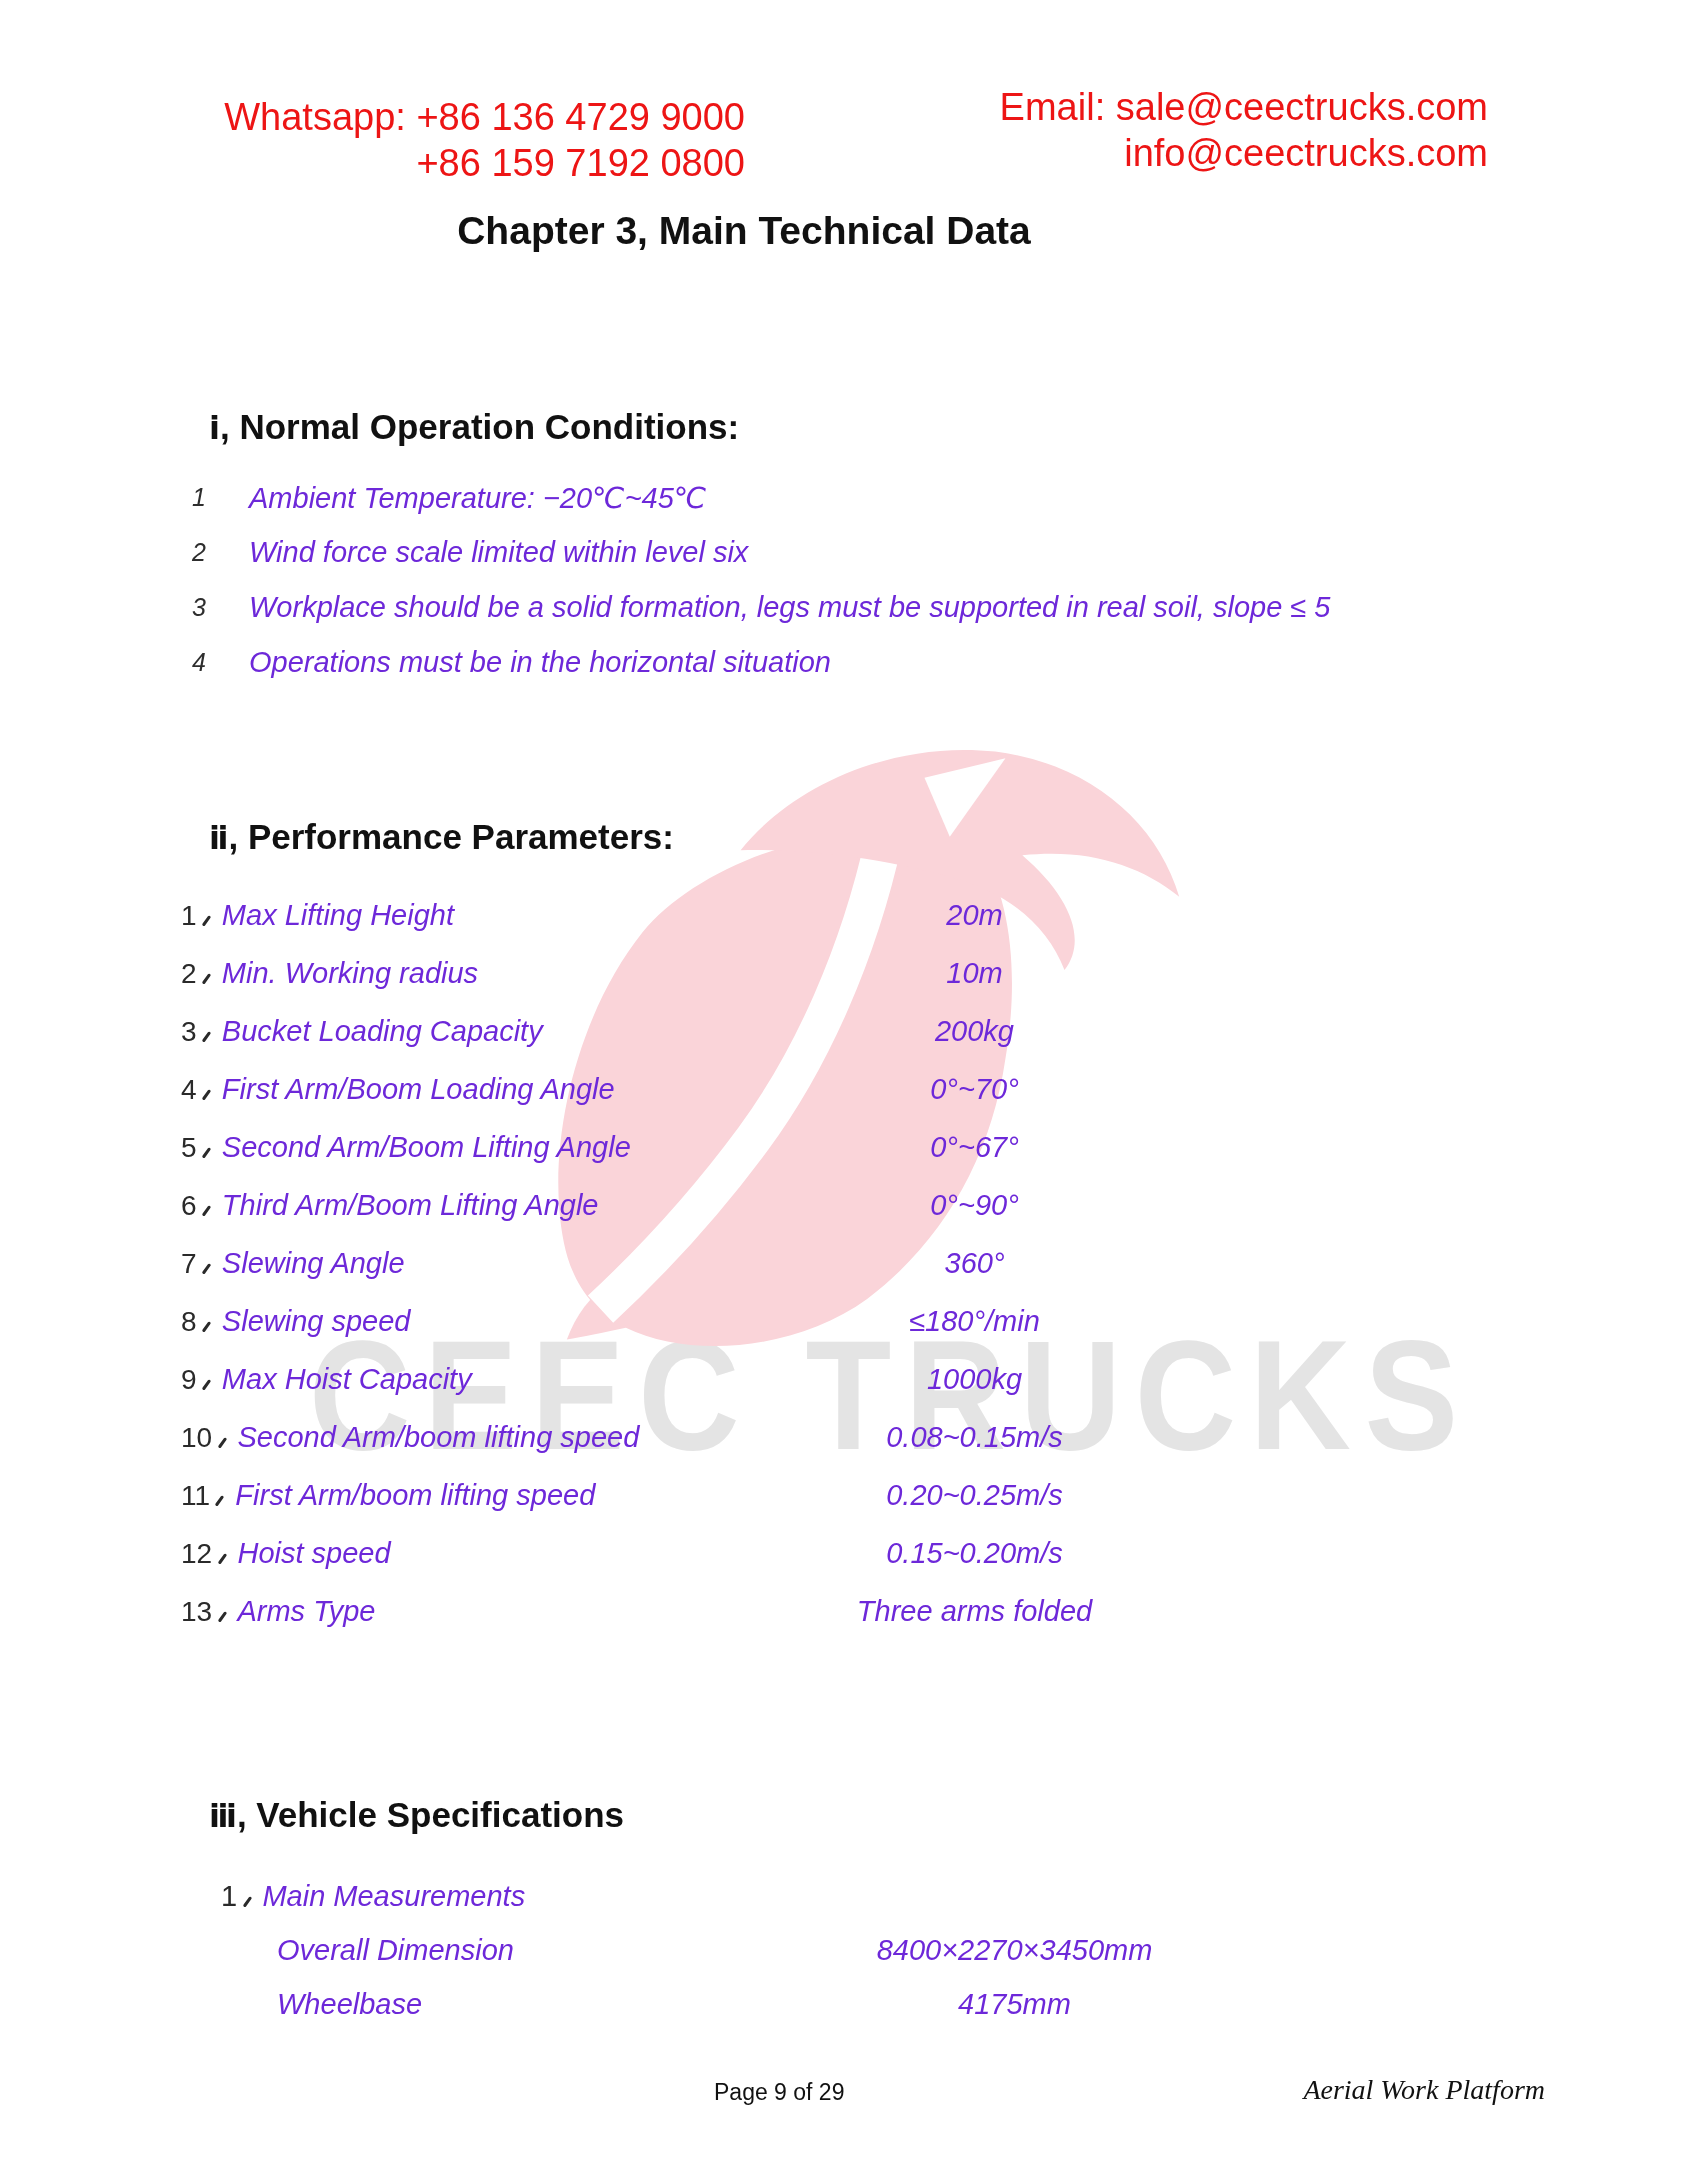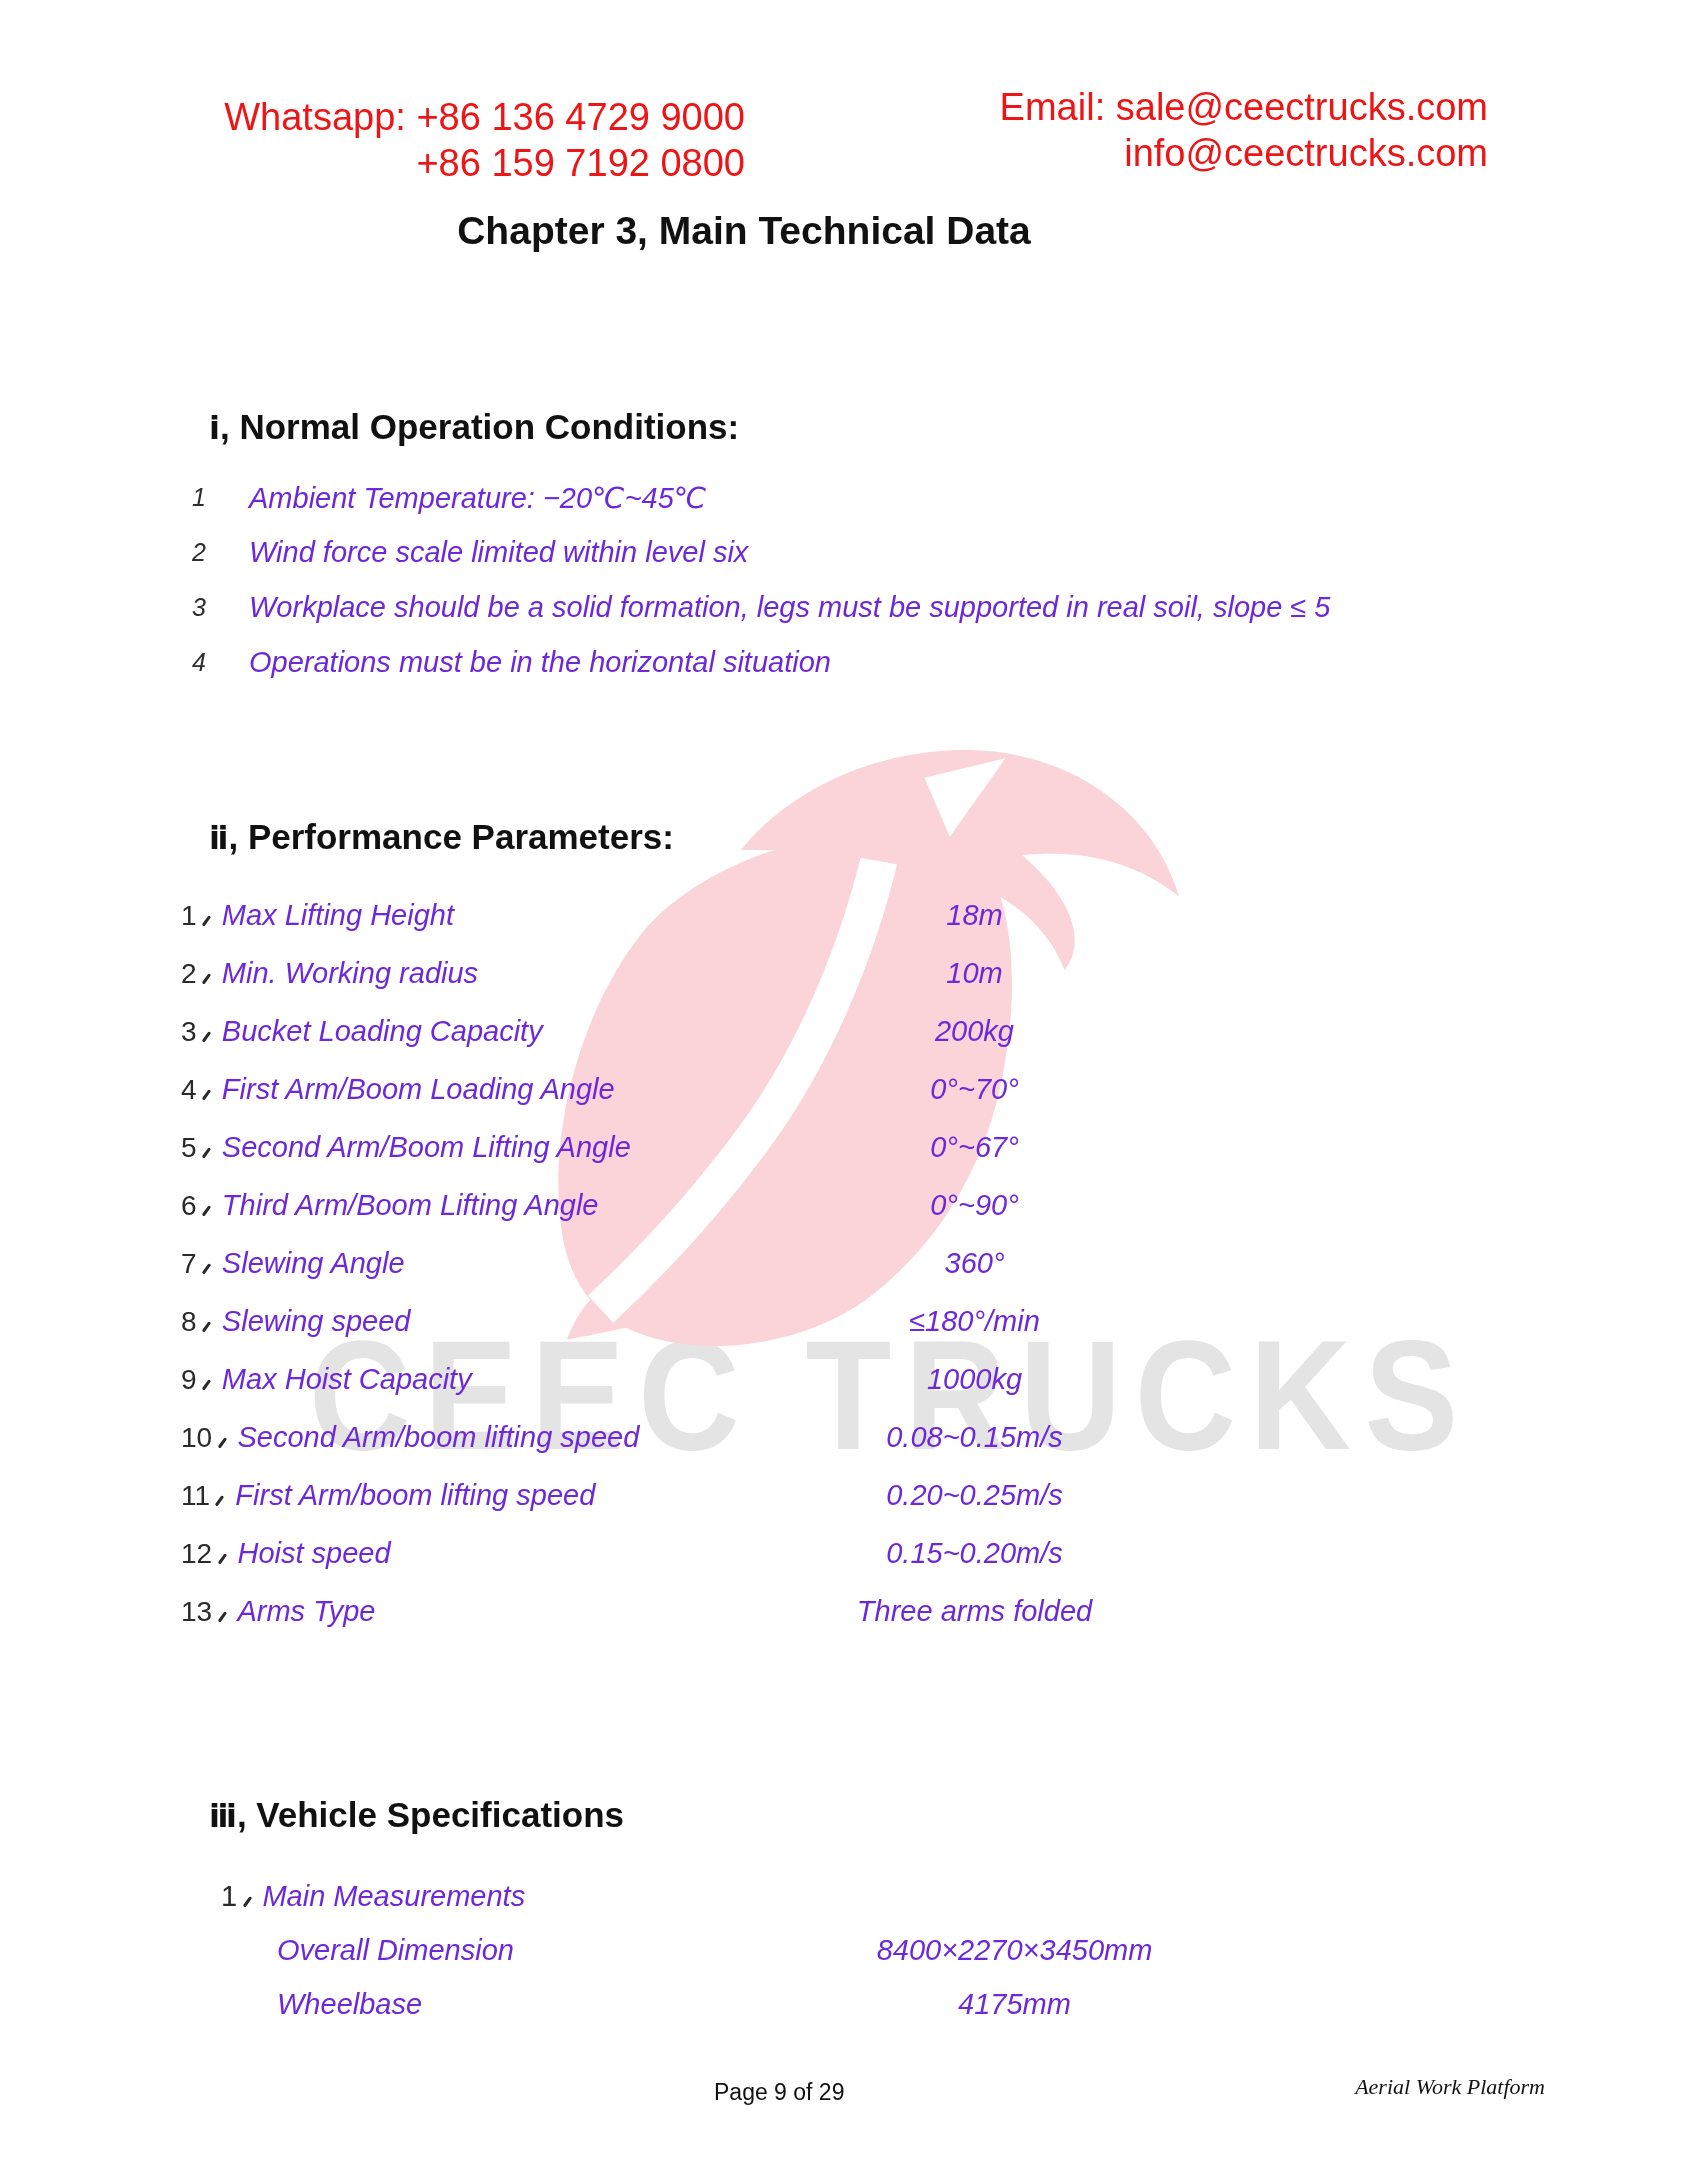--- a/index.html
+++ b/index.html
@@ -64,21 +64,21 @@
   .rows-iii .indent{padding-left:56px;}
   .rows-iii .value{position:absolute;left:498px;top:0;width:591px;text-align:center;}
   
   .footer-page{
     position:absolute;left:714px;top:2079px;z-index:3;
     font-size:23px;font-weight:normal;color:#111;white-space:nowrap;
   }
   .footer-doc{
     position:absolute;right:142px;top:2074px;z-index:3;
     font-family:"Liberation Serif","DejaVu Serif",serif;
-    font-style:italic;font-size:22px;color:#111;white-space:nowrap;
+    font-style:italic;font-size:28px;color:#111;white-space:nowrap;
   }
 </style>
 </head>
 <body>
 
 <div class="page">
 
   <div class="wm-text" style="color: rgb(228, 228, 228);">CEEC TRUCKS</div>
 
   <svg class="wm-logo" width="1687" height="2183" viewBox="0 0 2000 2588">
@@ -142,21 +142,21 @@
     </div>
   </div>
 
   <h2 class="sec-heading" style="top:800px;">
     <span class="numeral">ⅱ</span><span>, Performance Parameters:</span>
   </h2>
 
   <div class="rows rows-ii">
     <div class="row">
       <span class="num-up">1</span><span class="tick"></span><span class="label">Max Lifting Height</span>
-      <span class="value">18m</span>
+      <span class="value">20m</span>
     </div>
     <div class="row">
       <span class="num-up">2</span><span class="tick"></span><span class="label">Min. Working radius</span>
       <span class="value">10m</span>
     </div>
     <div class="row">
       <span class="num-up">3</span><span class="tick"></span><span class="label">Bucket Loading Capacity</span>
       <span class="value">200kg</span>
     </div>
     <div class="row">

